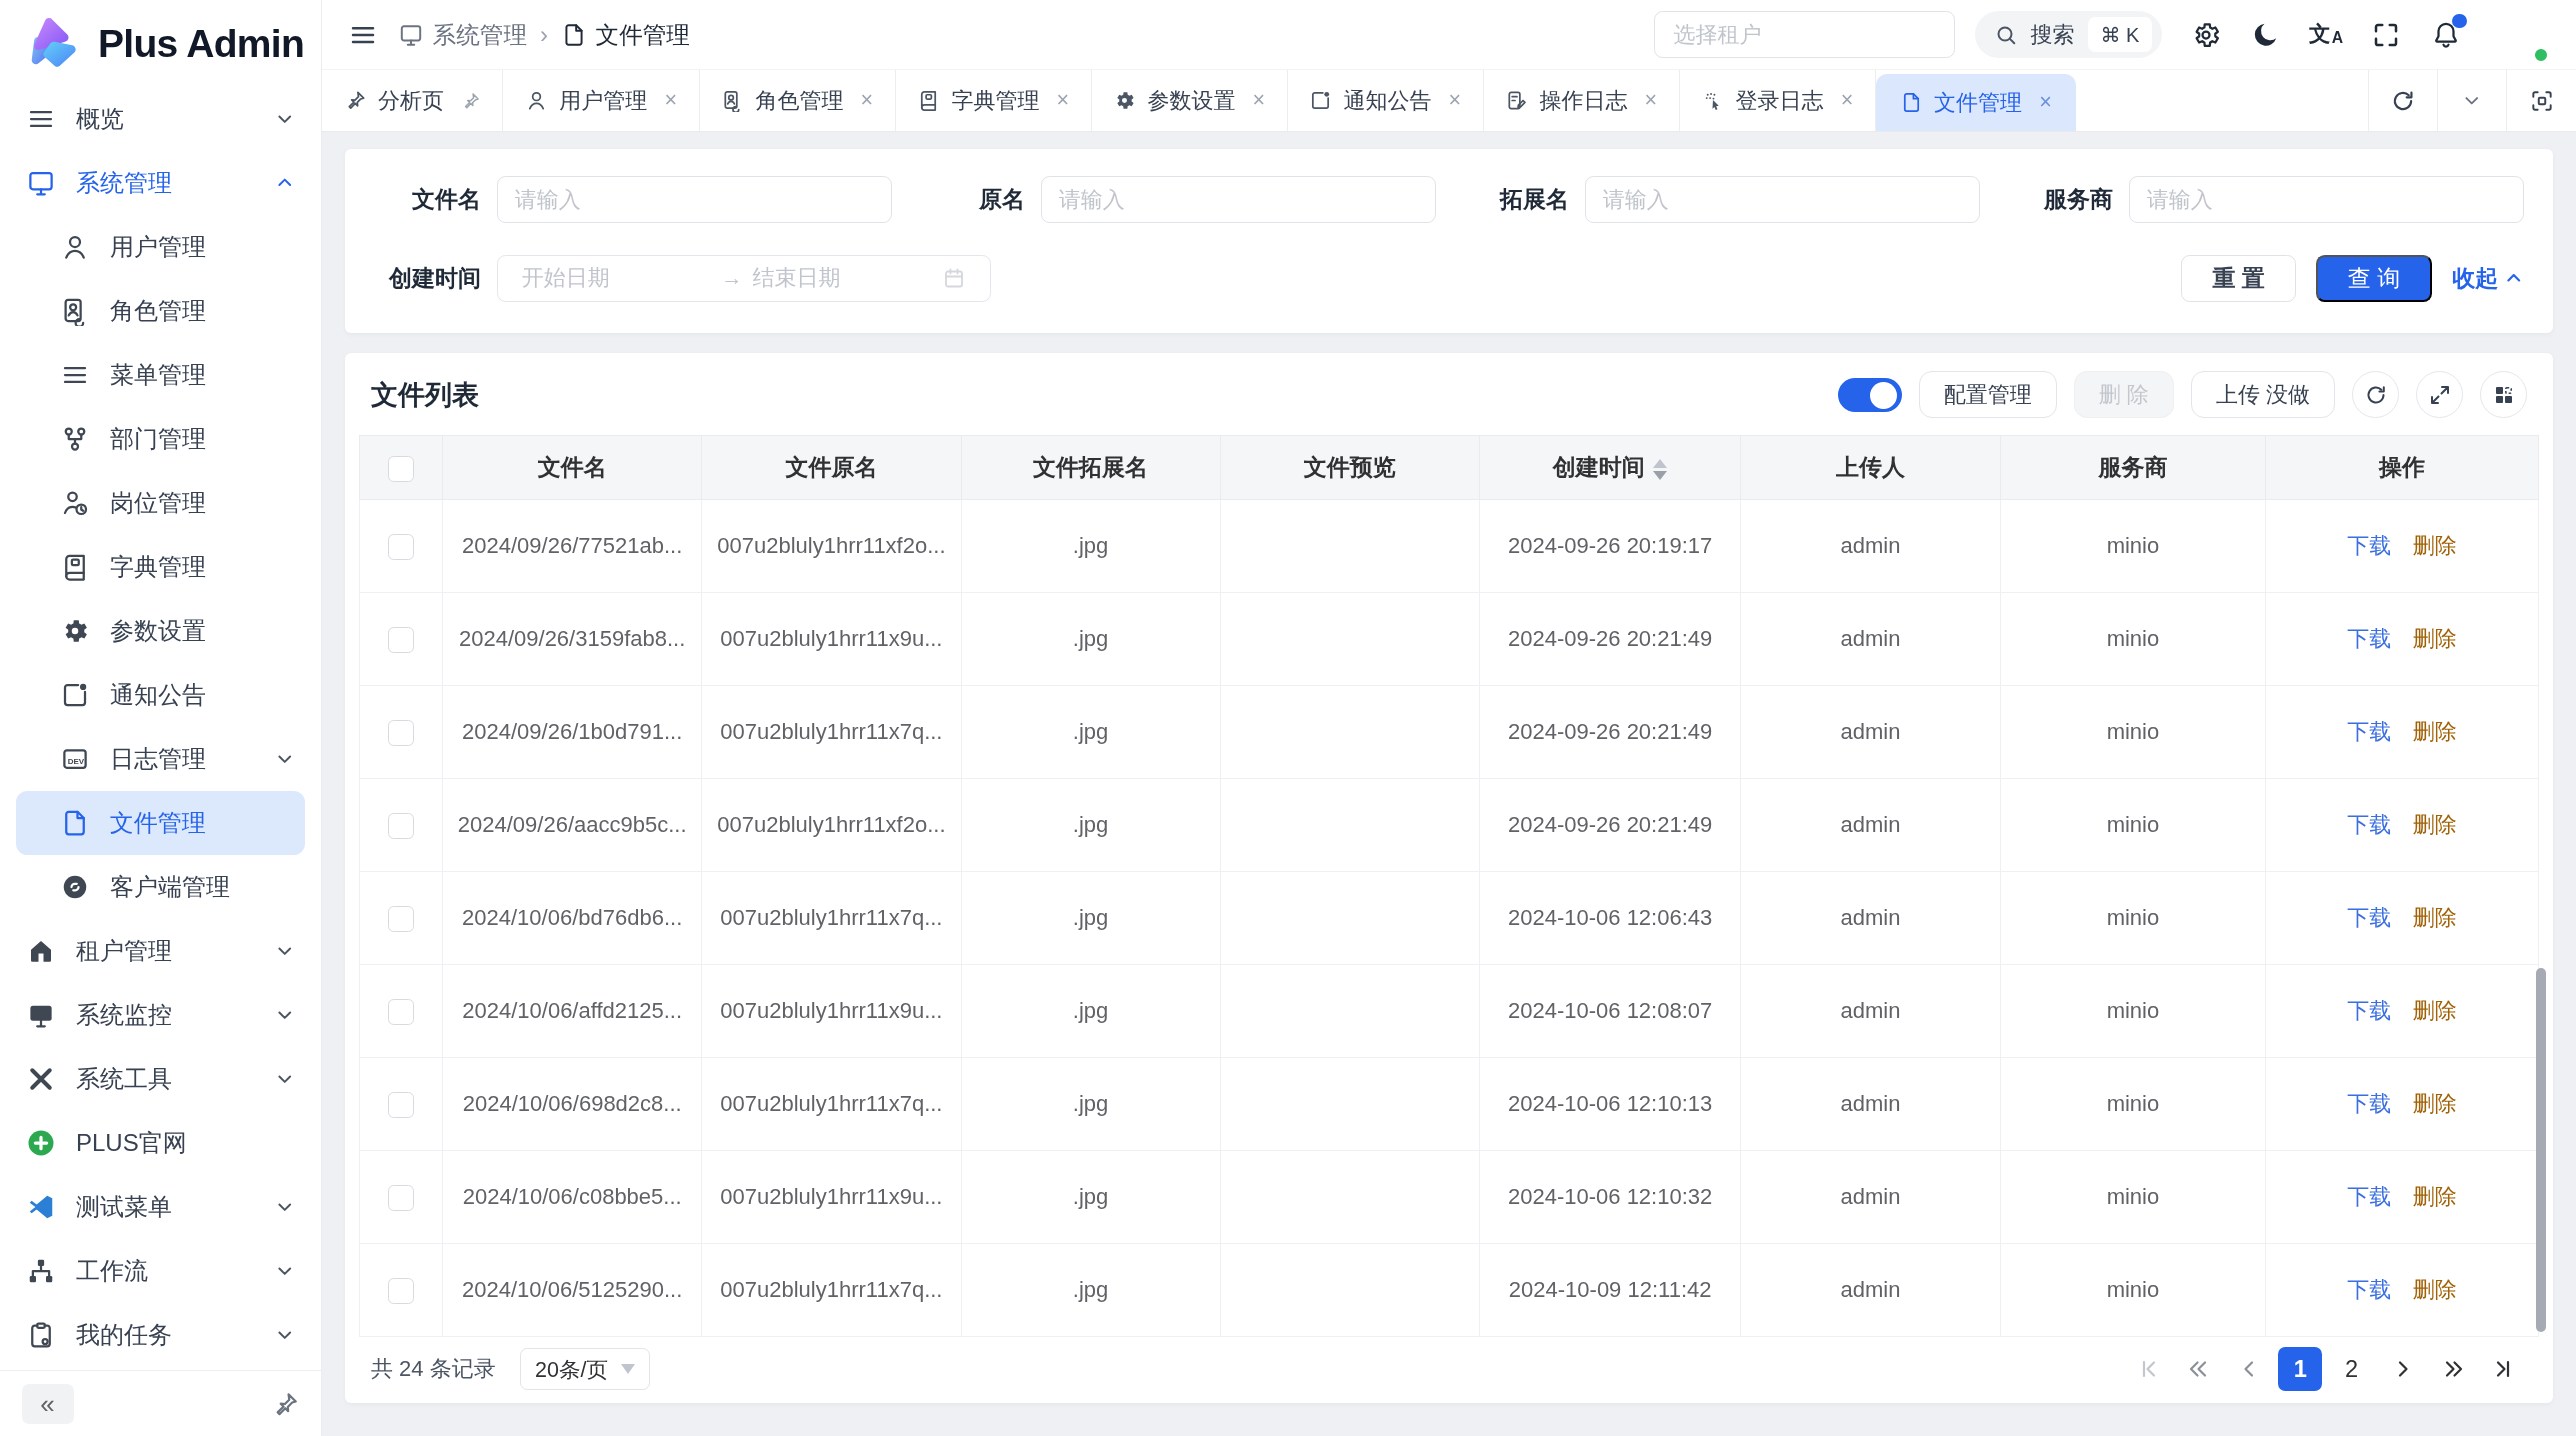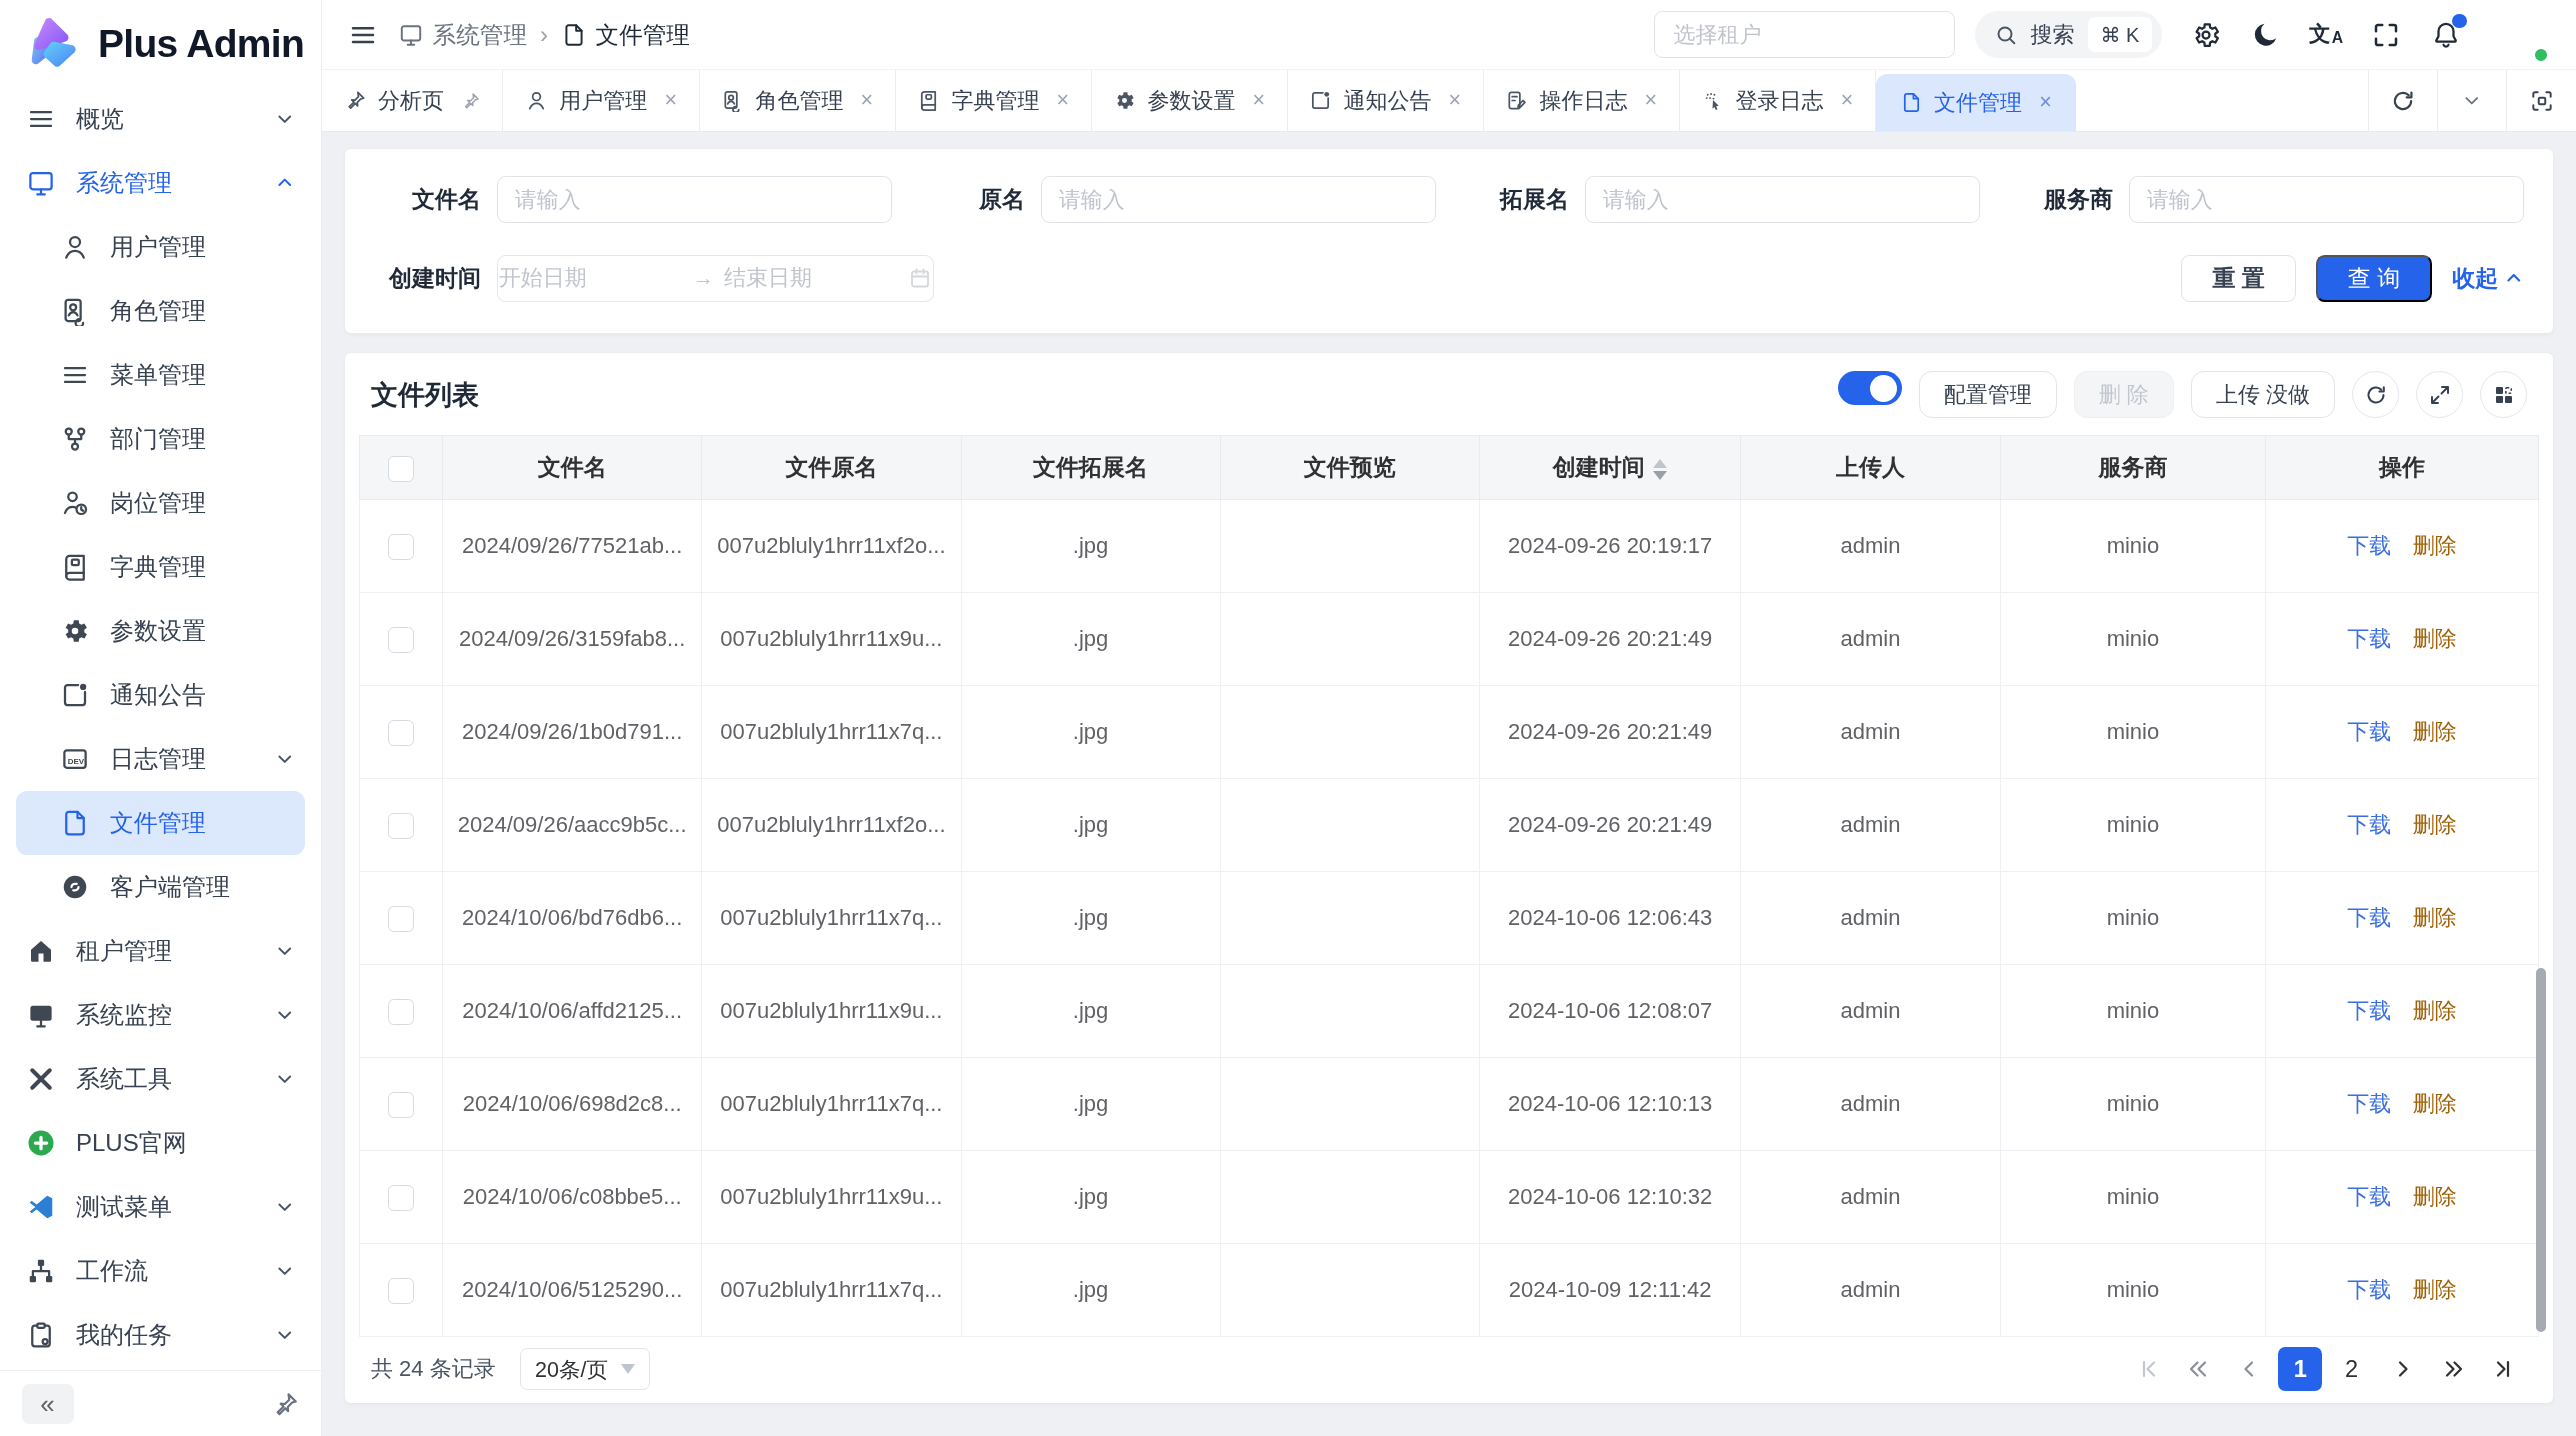--- a/index.html
+++ b/index.html
@@ -71,35 +71,35 @@
   
   .content { flex:1; padding:17px 23px 0; overflow:hidden; }
   .card { background:#fff; border-radius:6px; box-shadow:0 1.4px 5.7px rgba(31,41,55,.04); }
 
   .filter-card { padding:27px 29px 1.4px; }
   .f-row1 { display:grid; grid-template-columns:repeat(4,1fr); column-gap:26px; }
   .f-field { display:flex; align-items:center; margin-bottom:31.5px; }
   .f-label { width:107px; text-align:right; margin-right:15.7px; font-size:23px; font-weight:700; color:#1f2937; flex:none; white-space:nowrap; }
   .f-input { flex:1; height:47px; border:0.7px solid #dfe2e6; border-radius:8.6px; padding:0 17px; display:flex; align-items:center; color:#c0c4cc; font-size:22px; cursor:text; }
   .f-row2 { display:flex; align-items:center; margin-bottom:30px; }
-  .range { width:437px; height:47px; border:0.7px solid #e3e6ea; border-radius:8.6px; display:flex; align-items:center; padding:0 1px; color:#c0c4cc; font-size:22px; cursor:pointer; }
+  .range { width:494px; height:47px; border:0.7px solid #e3e6ea; border-radius:8.6px; display:flex; align-items:center; padding:0 24px; color:#c0c4cc; font-size:22px; cursor:pointer; }
   .range .r-start { flex:1; } .range .r-end { flex:1; }
   .range .r-arrow { color:#c0c4cc; margin:0 10px; font-size:21.5px; }
   .range .ic { width:24px; height:24px; color:#d4d7dc; }
   .f-actions { margin-left:auto; display:flex; align-items:center; gap:20px; }
   .btn { height:47px; display:flex; align-items:center; justify-content:center; border-radius:8.6px; font-size:23px; cursor:pointer; white-space:nowrap; }
   .btn-reset { padding:0 30px; border:0.7px solid #dfe2e6; background:#fff; color:#374151;font-weight:bold; }
   .btn-query { padding:0 30px; background:#2563eb; color:#fff; }
   .link-collapse { color:#2563eb; font-size:23px; display:flex; align-items:center; gap:4.3px; cursor:pointer; font-weight:600; }
   .link-collapse .ic { width:21.5px; height:21.5px; }
 
   .table-card { margin-top:20px; position:relative; }
   .t-head { display:flex; align-items:center; padding:18.6px 26px 17px; }
   .t-title { font-size:27px; font-weight:600; color:#1f2937; }
-  .t-tools { margin-left:auto; display:flex; gap:17px; }
+  .t-tools { margin-left:auto; display:flex; align-items:center; gap:17px; }
   .toggle { width:64px; height:34px; border-radius:715px; background:#2563eb; position:relative; cursor:pointer; flex:none; }
   .toggle .knob { position:absolute; top:3.6px; right:4.3px; width:27px; height:27px; border-radius:50%; background:#fff; }
   .tool-btn { height:47px; padding:0 24px; border:0.7px solid #e2e5e9; border-radius:13px; font-size:22px; color:#374151; background:#fff; display:flex; align-items:center; justify-content:center; cursor:pointer; white-space:nowrap; }
   .tool-btn.disabled { background:#f4f5f7; color:#c3c7cd; border-color:#edeff1; }
   .icon-btn { width:47px; height:47px; border-radius:50%; border:0.7px solid #e4e7ea; display:flex; align-items:center; justify-content:center; color:#374151; cursor:pointer; background:#fff; }
   .icon-btn .ic { width:24px; height:24px; }
 
   .table-wrap { padding:0 14.3px; }
   table { width:100%; border-collapse:collapse; table-layout:fixed; }
   thead th { background:#f5f6f8; height:64px; font-size:23px; font-weight:600; color:#303133; border:0.7px solid #e9ecef; text-align:center; }

